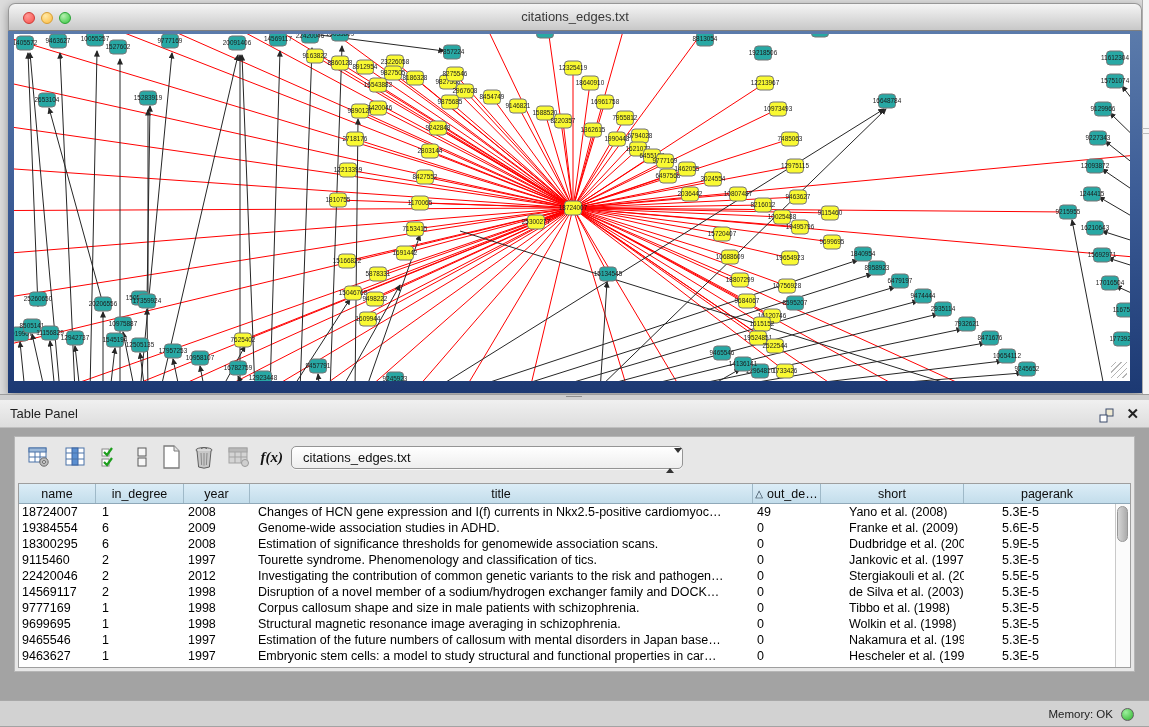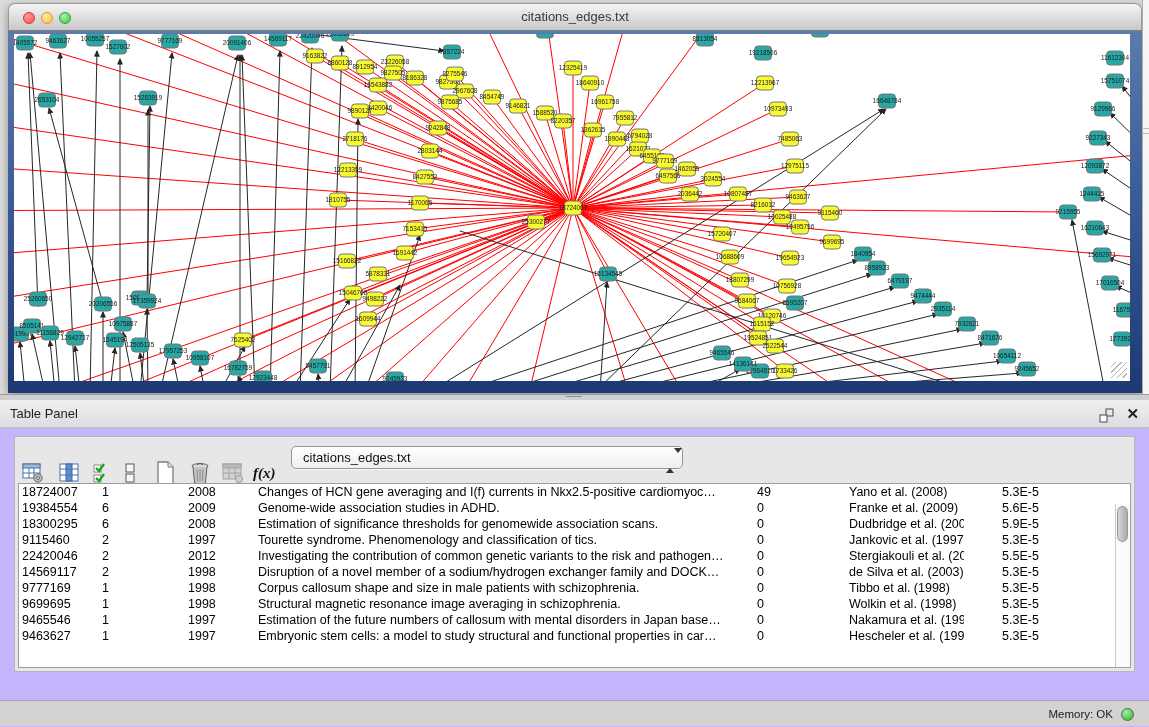--- a/index.html
+++ b/index.html
@@ -25,30 +25,30 @@
   .side-sliver{position:absolute;left:1142px;top:0;width:7px;height:394px;background:#f5f5f5;border-left:1px solid #aeaeae;}
   .sliver-tick{position:absolute;left:1142px;top:128px;width:7px;height:4px;border-top:1px solid #bbb;border-bottom:1px solid #bbb;}
 
   
   .splitter{position:absolute;left:0;top:394px;width:1149px;height:6px;background:#cfcfcf;
     border-top:1px solid #9c9c9c;box-sizing:border-box;}
   .splitter .grip{position:absolute;left:566px;top:1px;width:16px;height:3px;
     border-top:1px solid #8e8e8e;border-bottom:1px solid #f5f5f5;}
 
   
-  .table-panel{position:absolute;left:0;top:400px;width:1149px;height:327px;background:#c4b5fd;}
+  .table-panel{position:absolute;left:0;top:400px;width:1149px;height:327px;background:#a3a3a3;}
   .panel-header{position:relative;height:28px;background:linear-gradient(#f0f0f0,#dddddd);
     border-bottom:1px solid #bfbfbf;font-size:13px;color:#1f1f1f;line-height:28px;padding-left:10px;box-sizing:border-box;}
   .float-ic{position:absolute;right:34px;top:6px;width:17px;height:17px;}
   .close-ic{position:absolute;right:10px;top:4px;font-size:15px;font-weight:bold;color:#222;line-height:20px;}
 
   .panel-body{position:absolute;left:14px;top:36px;width:1121px;height:236px;
     background:#e7e7e7;border:1px solid #b6b6b6;box-sizing:border-box;}
   .toolbar{position:absolute;left:4px;top:5px;right:4px;height:36px;}
-  .tbtn{position:absolute;top:0;width:30px;height:30px;display:flex;align-items:center;justify-content:flex-start;margin-top:16px;}
+  .tbtn{position:absolute;top:0;width:30px;height:30px;display:flex;align-items:center;justify-content:flex-end;}
   .combobox{position:absolute;left:272px;top:4px;width:392px;height:23px;border:1px solid #949494;
     border-radius:5px;background:linear-gradient(#ffffff,#eeeeee);box-shadow:0 1px 0 #f8f8f8;
     font-size:13px;color:#111;line-height:22px;padding-left:11px;box-sizing:border-box;}
   .combo-arrows{position:absolute;right:7px;top:3px;width:9px;height:16px;}
   .combo-arrows .up{width:0;height:0;border-left:4px solid transparent;border-right:4px solid transparent;
     border-bottom:5px solid #333;margin-bottom:3px;}
   .combo-arrows .dn{width:0;height:0;border-left:4px solid transparent;border-right:4px solid transparent;
     border-top:5px solid #333;}
 
   .tablewrap{position:absolute;left:3px;right:3px;top:46px;bottom:3px;background:#fff;
@@ -870,26 +870,50 @@
             <span style="font-family:'Liberation Serif',serif;font-style:italic;font-weight:bold;font-size:15px;color:#111;">f(x)</span>
           </span>
 
         <div class="combobox">
           <span>citations_edges.txt</span>
           <span class="combo-arrows"><span class="up"></span><span class="dn"></span></span>
         </div>
       </div>
 
       <div class="tablewrap">
+        <div class="thead">
+            <div class="th" style="width: 77px; flex: 0 0 77px;">
+              <span>name</span>
+            </div>
+            <div class="th" style="width: 88px; flex: 0 0 88px;">
+              <span>in_degree</span>
+            </div>
+            <div class="th" style="width: 66px; flex: 0 0 66px;">
+              <span>year</span>
+            </div>
+            <div class="th" style="width: 503px; flex: 0 0 503px;">
+              <span>title</span>
+            </div>
+            <div class="th" style="width: 68px; flex: 0 0 68px;">
+              <span class="sort">△</span>
+              <span>out_de…</span>
+            </div>
+            <div class="th" style="width: 143px; flex: 0 0 143px;">
+              <span>short</span>
+            </div>
+            <div class="th" style="flex: 1 1 auto; border-right: none;">
+              <span>pagerank</span>
+            </div>
+          </div>
         <div class="tbody">
             <div class="trow">
               <div class="td" style="width: 77px; flex: 0 0 77px; padding-left: 3px;">18724007</div>
               <div class="td" style="width: 88px; flex: 0 0 88px; padding-left: 6px;">1</div>
               <div class="td" style="width: 66px; flex: 0 0 66px; padding-left: 4px;">2008</div>
-              <div class="td" style="width: 503px; flex: 0 0 503px; padding-left: 8px;">Changes of HCN gene averaging and I(f) currents in Nkx2.5-positive cardiomyoc…</div>
+              <div class="td" style="width: 503px; flex: 0 0 503px; padding-left: 8px;">Changes of HCN gene expression and I(f) currents in Nkx2.5-positive cardiomyoc…</div>
               <div class="td" style="width: 68px; flex: 0 0 68px; padding-left: 4px;">49</div>
               <div class="td" style="width: 143px; flex: 0 0 143px; padding-left: 28px;">Yano et al. (2008)</div>
               <div class="td" style="flex: 1 1 auto; padding-left: 38px;">5.3E-5</div>
             </div>
             <div class="trow">
               <div class="td" style="width: 77px; flex: 0 0 77px; padding-left: 3px;">19384554</div>
               <div class="td" style="width: 88px; flex: 0 0 88px; padding-left: 6px;">6</div>
               <div class="td" style="width: 66px; flex: 0 0 66px; padding-left: 4px;">2009</div>
               <div class="td" style="width: 503px; flex: 0 0 503px; padding-left: 8px;">Genome-wide association studies in ADHD.</div>
               <div class="td" style="width: 68px; flex: 0 0 68px; padding-left: 4px;">0</div>

